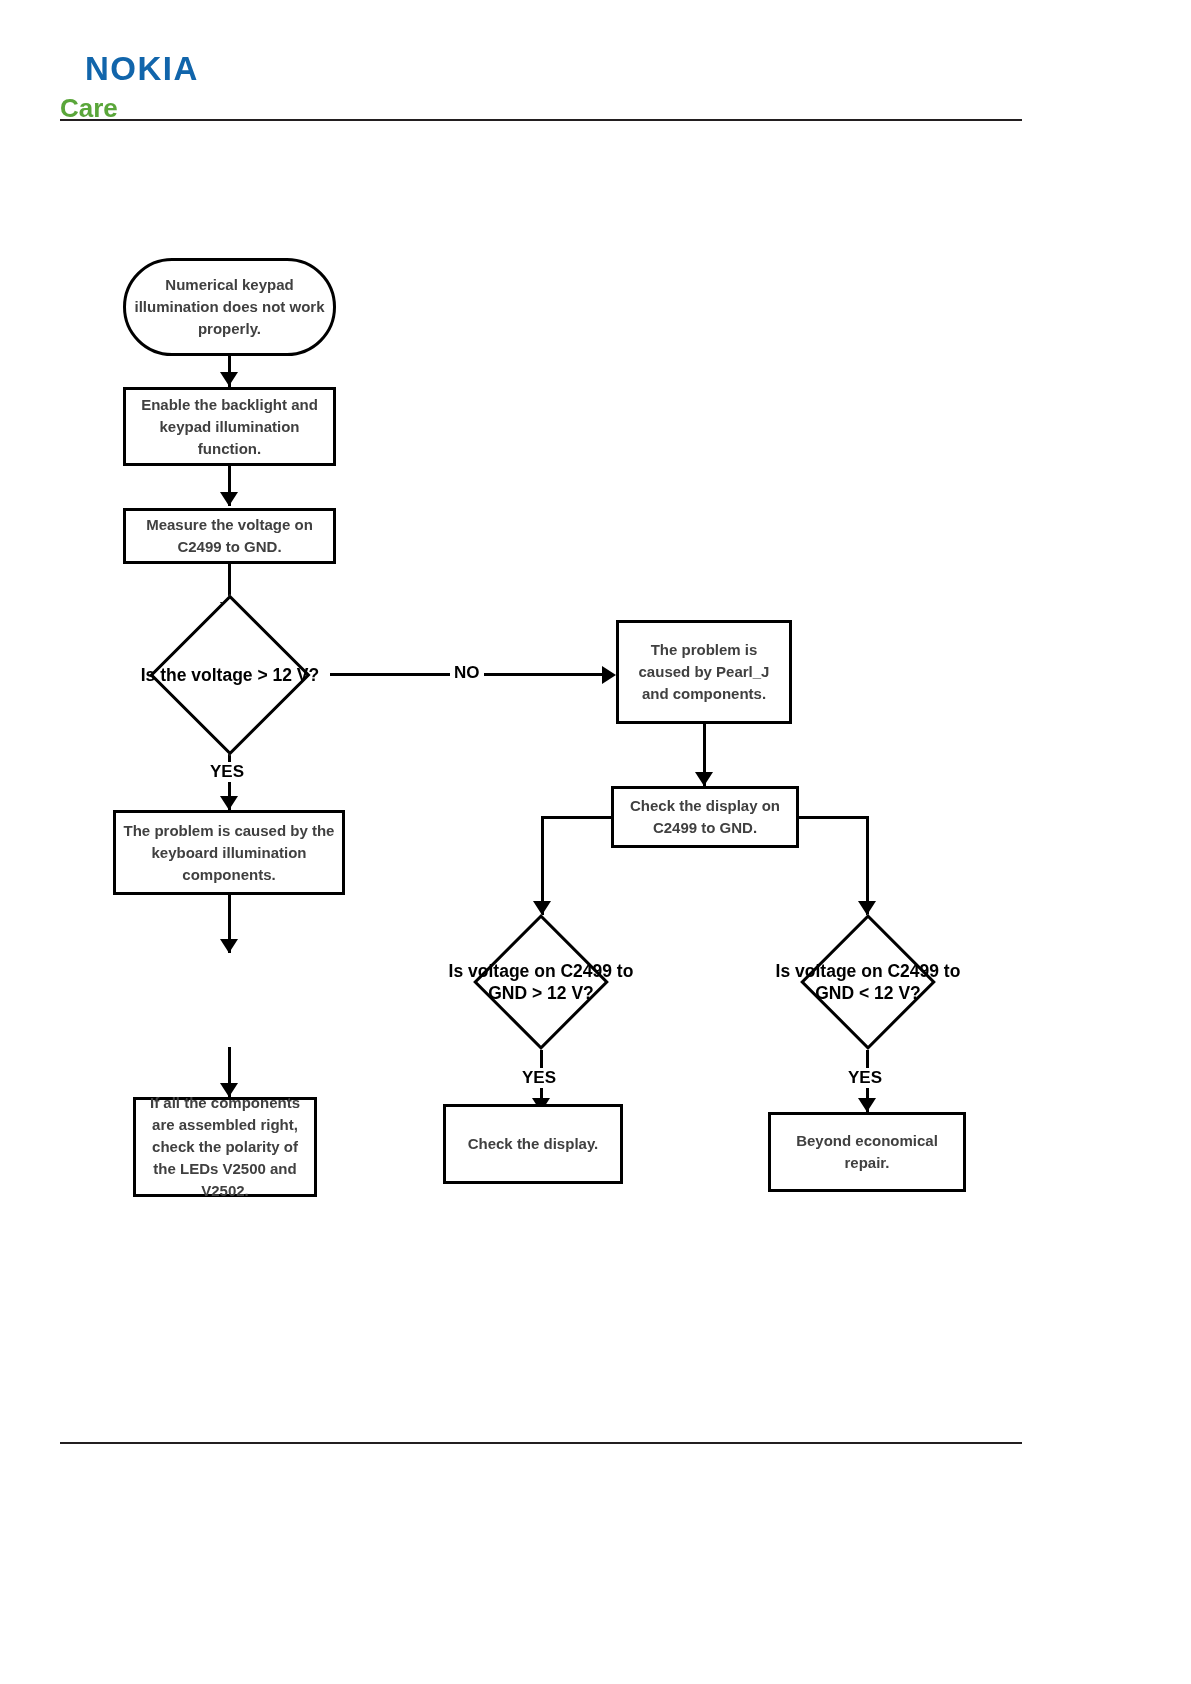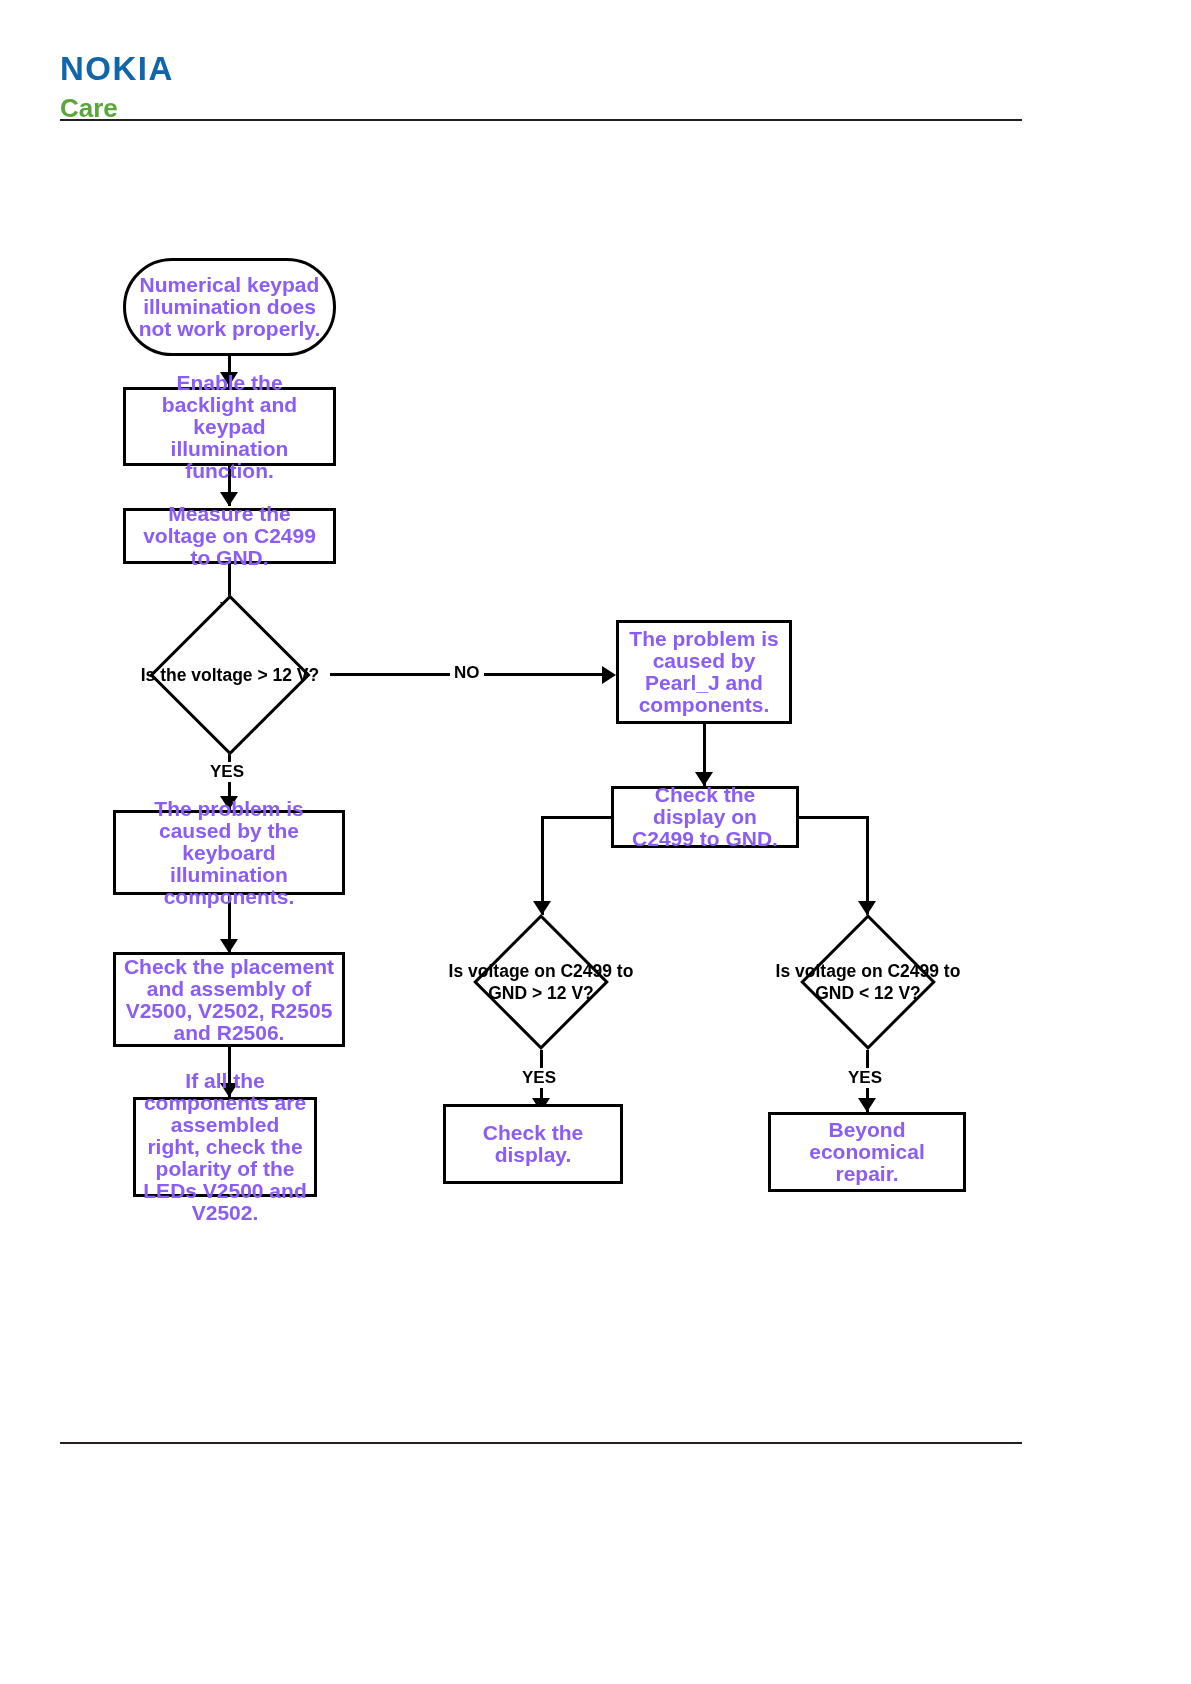--- a/index.html
+++ b/index.html
@@ -26,20 +26,21 @@
     width: 300px;
   }
   #brand-nokia {
     font-family: "Liberation Sans", sans-serif;
     font-weight: bold;
     font-size: 33px;
     letter-spacing: 1.5px;
     color: #1165ab;
     line-height: 34px;
     display: block;
+    margin-left: 25px;
   }
   #brand-care {
     font-family: "Liberation Sans", sans-serif;
     font-weight: bold;
     font-size: 26px;
     color: #5aa63a;
     line-height: 28px;
     display: block;
     margin-top: 8px;
   }
@@ -72,23 +73,23 @@
     position: absolute;
     box-sizing: border-box;
     border: 3px solid #000000;
     background: #ffffff;
     display: flex;
     align-items: center;
     justify-content: center;
     text-align: center;
     font-family: "Liberation Sans", sans-serif;
     font-weight: bold;
-    font-size: 21px;
+    font-size: 15px;
     line-height: 22px;
-    color: #8b5cf6;
+    color: #404040;
     padding: 2px 6px;
     z-index: 3;
   }
   .node.terminator {
     border-radius: 60px;
   }
   .node .txt { width: 100%; }
 
   
   .diamond {
@@ -213,23 +214,20 @@
     <div class="arrow-down" style="left:220px; top:796px;"></div>
     <div class="edge-label" style="left:206px; top:762px;">YES</div>
 
     <div class="node" style="left:113px; top:810px; width:232px; height:85px;">
       <span class="txt">The problem is caused by the keyboard illumination components.</span>
     </div>
 
     <div class="vline" style="left:228px; top:895px; height:58px;"></div>
     <div class="arrow-down" style="left:220px; top:939px;"></div>
 
-    <div class="node" style="left:113px; top:952px; width:232px; height:95px;">
-      <span class="txt">Check the placement and assembly of V2500, V2502, R2505 and R2506.</span>
-    </div>
 
     <div class="vline" style="left:228px; top:1047px; height:50px;"></div>
     <div class="arrow-down" style="left:220px; top:1083px;"></div>
 
     <div class="node" style="left:113px; top:1097px; width:184px; height:100px;margin-left:20px;">
       <span class="txt">If all the components are assembled right, check the polarity of the LEDs V2500 and V2502.</span>
     </div>
 
     <div class="node" style="left:616px; top:620px; width:176px; height:104px;">
       <span class="txt">The problem is caused by Pearl_J and components.</span>

